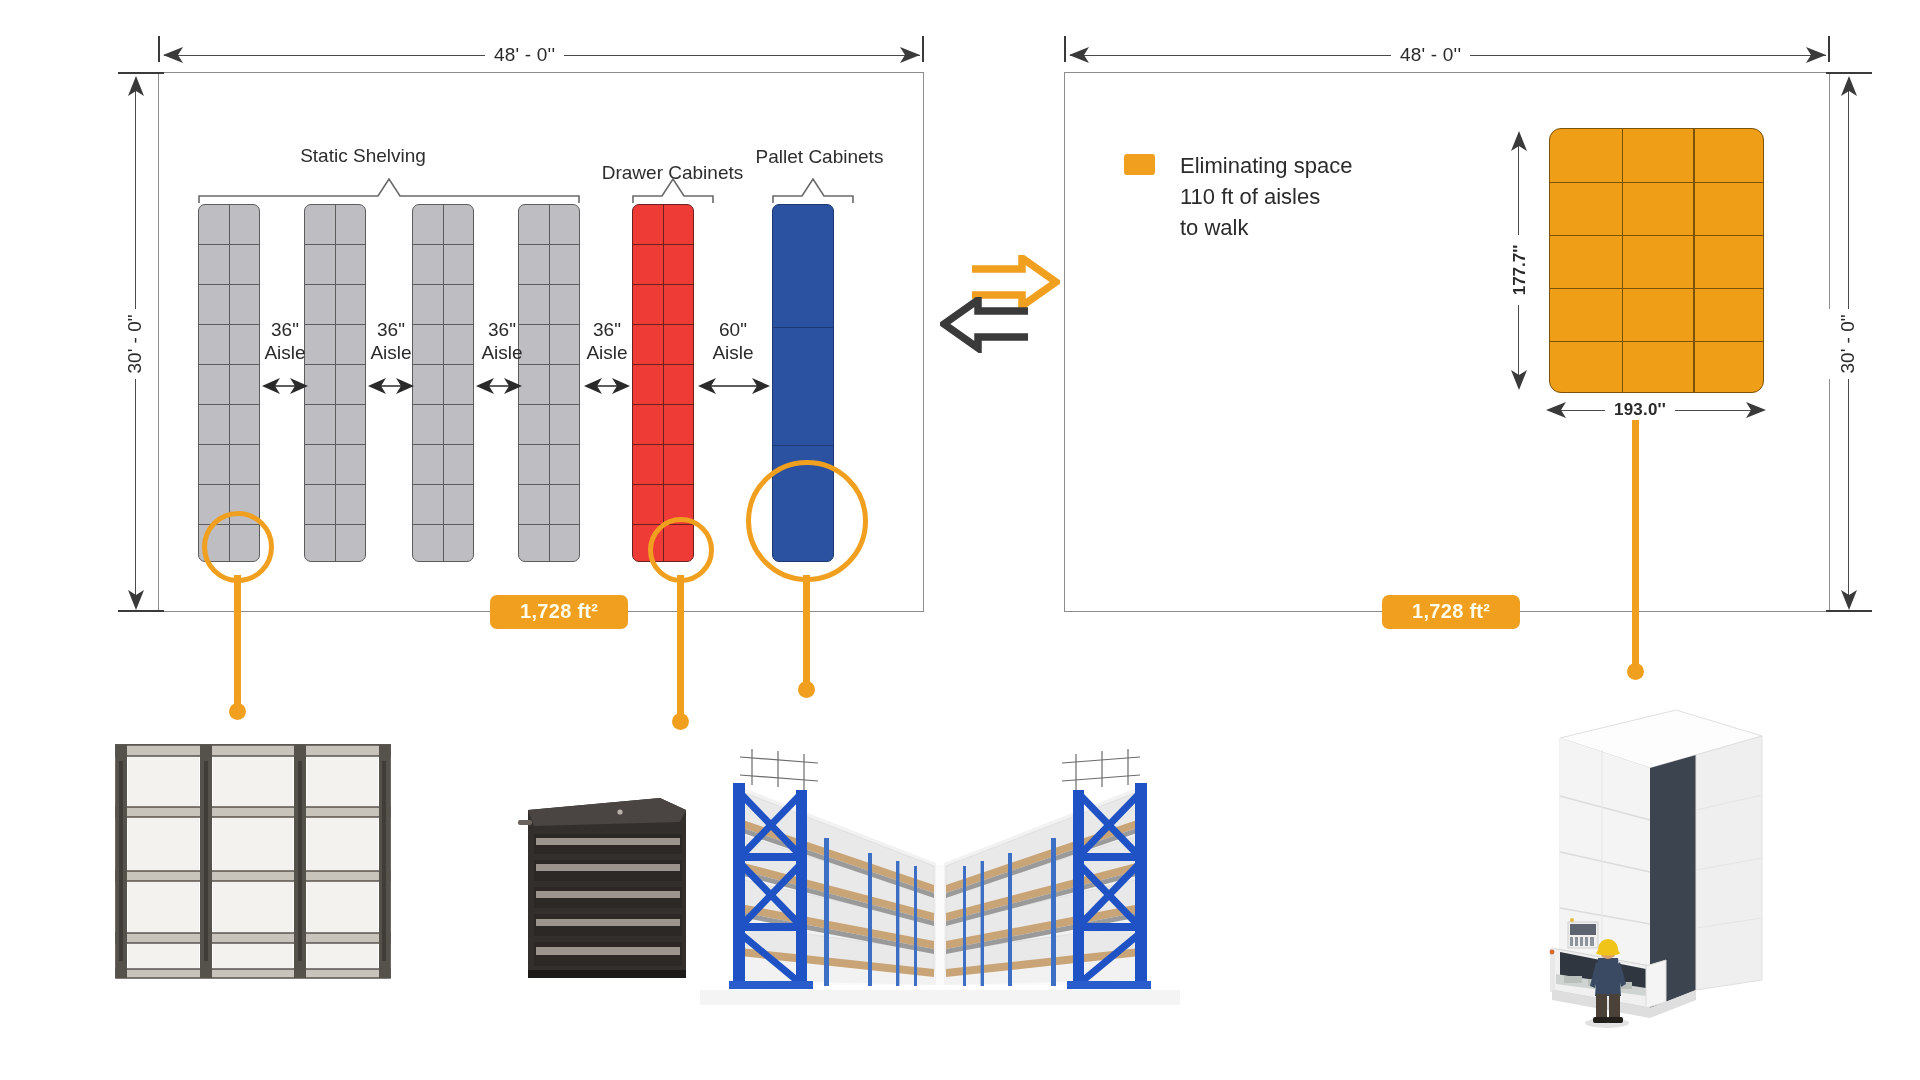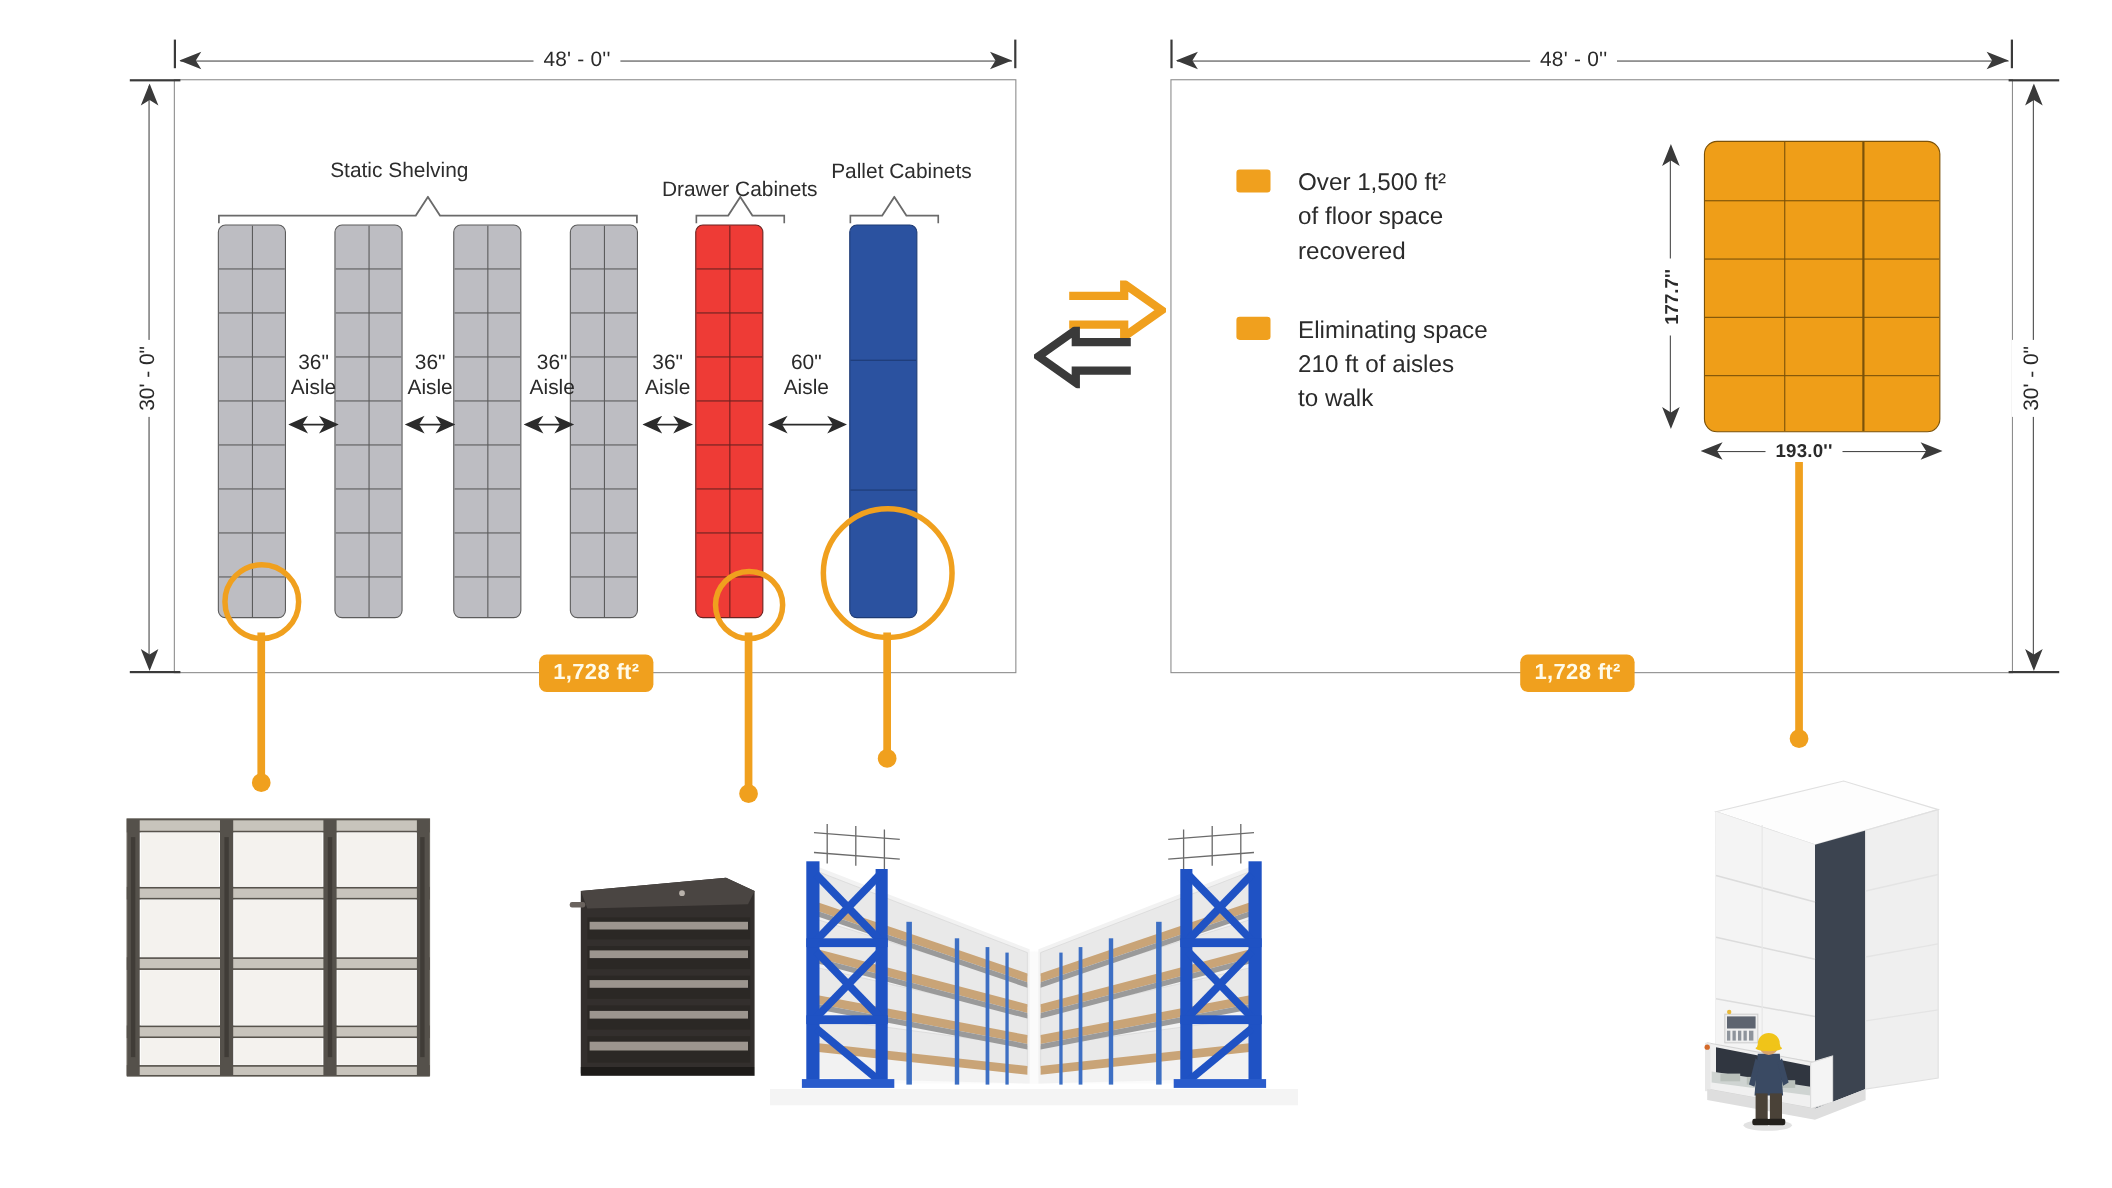--- a/index.html
+++ b/index.html
@@ -109,21 +109,21 @@
   }
   .aisle-arrow { position: absolute; }
 
   
   .badge {
     position: absolute;
     background: #f0a01e;
     color: #fffbe9;
     font-size: 20px;
     font-weight: bold;
-    padding: 5px 13px 6px;
+    padding: 5px 30px 6px;
     border-radius: 7px;
     white-space: nowrap;
     letter-spacing: .3px;
   }
 
   
   .hl-circle {
     position: absolute;
     border: 5px solid #f0a01e;
     border-radius: 50%;
@@ -391,30 +391,22 @@
 </svg>
 <svg class="arrowhead" style="left:1840px;top:588px;" width="18" height="22">
   <polygon points="9,22 1,2 9,7 17,2" fill="#3a3a3a"></polygon>
 </svg>
 <div class="dim-label-v" style="left:1813px;top:325px;width:70px;text-align:center;">30' - 0"</div>
 
 <div id="bullets">
   <div class="bullet">
     <div class="bullet-sq"></div>
     <div class="bullet-txt">
-      <span>Over 1,500 ft²</span><br>
-      <span>of floor space</span><br>
-      <span>recovered</span>
-    </div>
-  </div>
-  <div class="bullet">
-    <div class="bullet-sq"></div>
-    <div class="bullet-txt">
       <span>Eliminating space</span><br>
-      <span>210 ft of aisles</span><br>
+      <span>110 ft of aisles</span><br>
       <span>to walk</span>
     </div>
   </div>
 </div>
 
 <div id="modula-fp">
   <div class="gv" style="left:71.6px;"></div>
   <div class="gv" style="left:143.3px;"></div>
   <div class="gh" style="top:53px;"></div>
   <div class="gh" style="top:106px;"></div>

